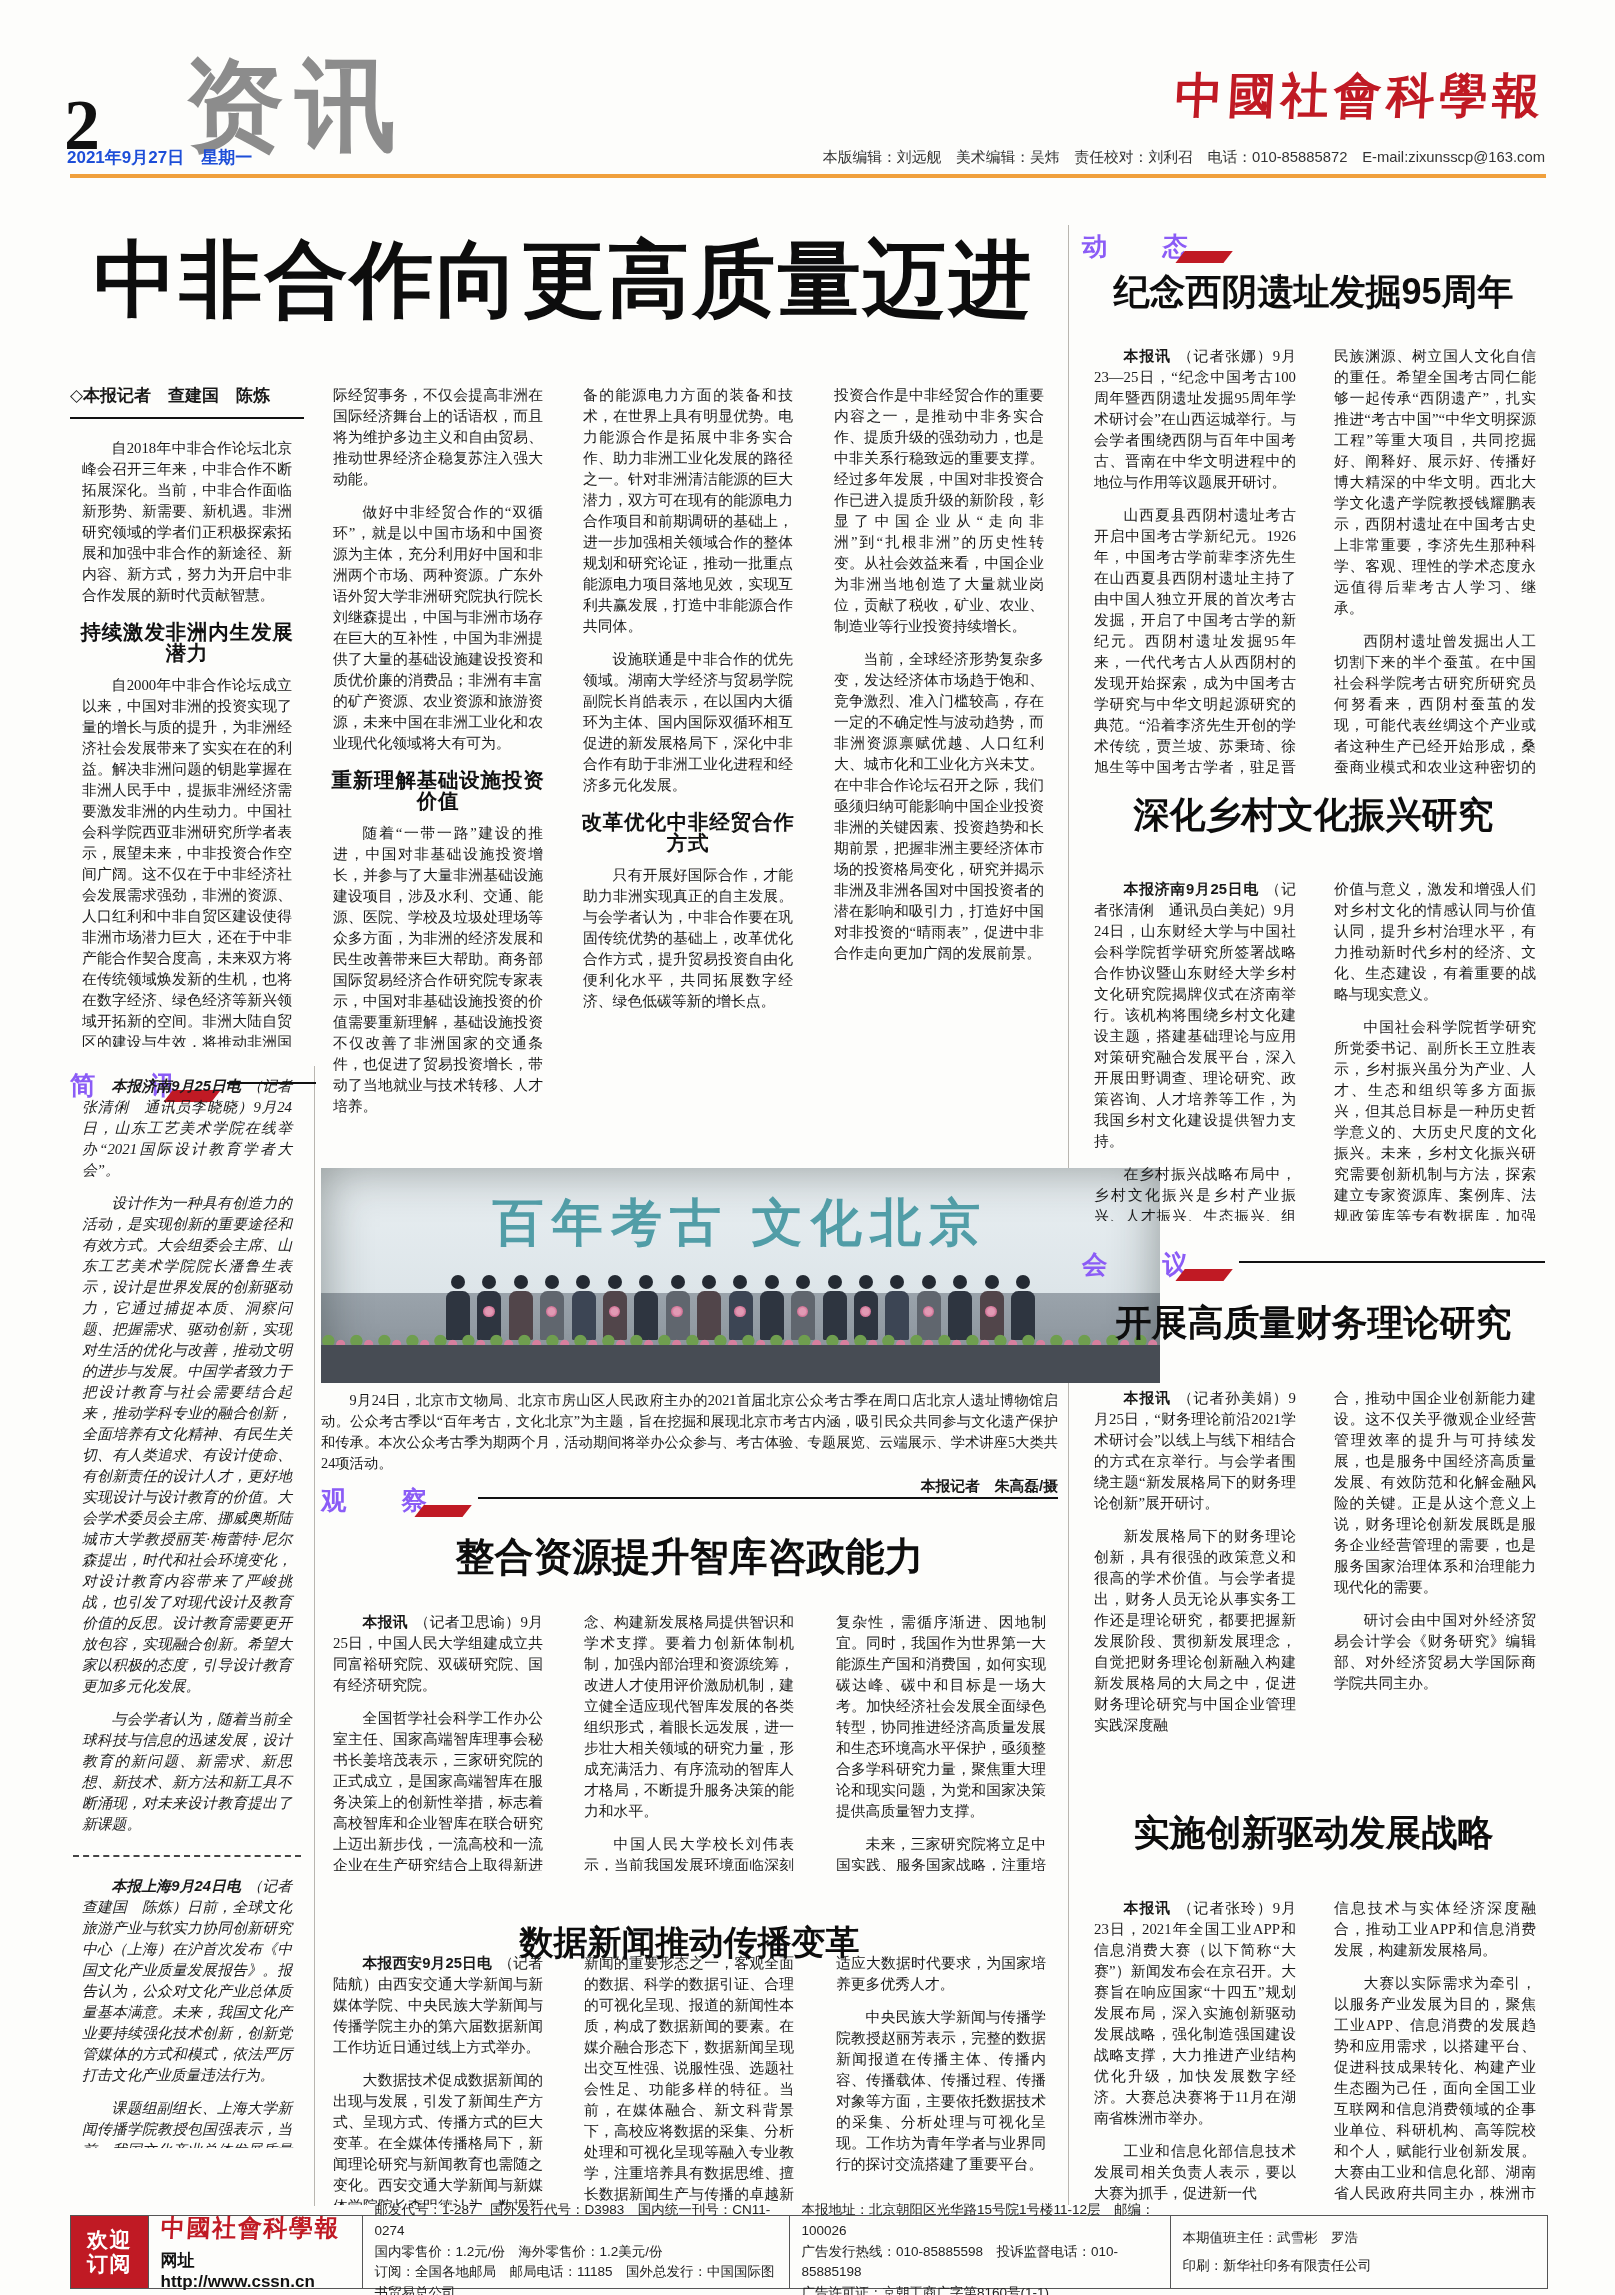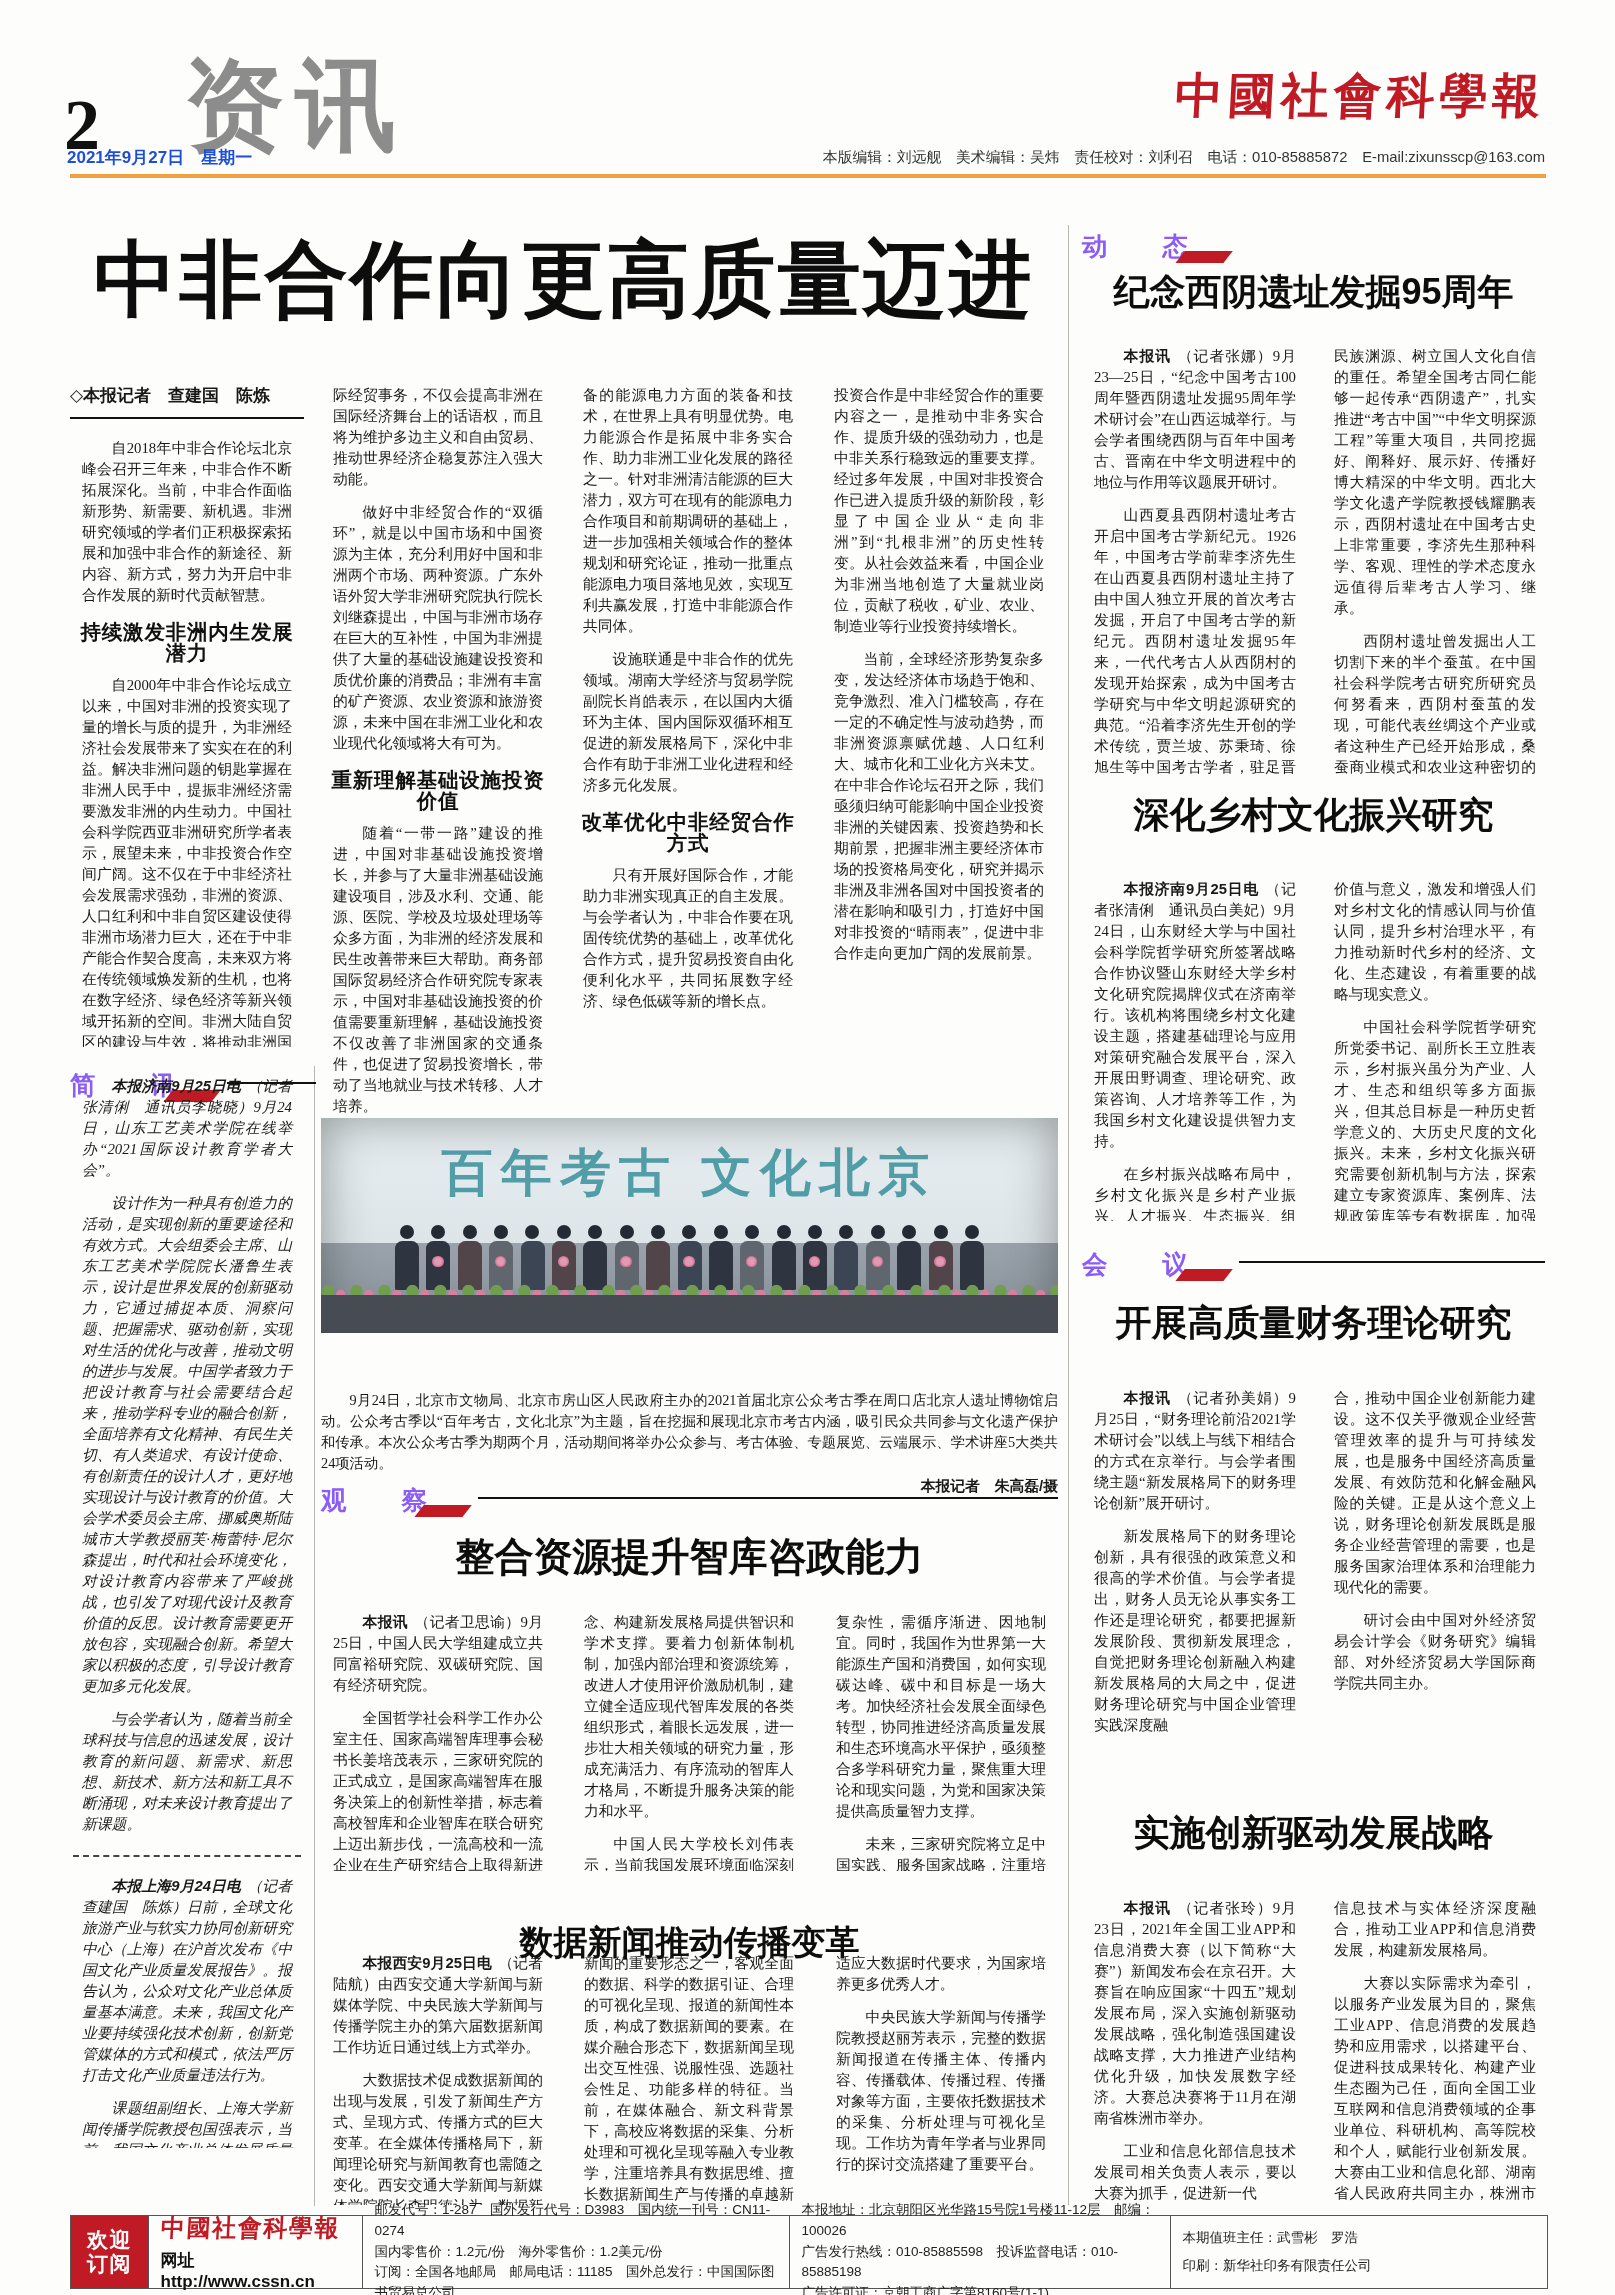--- a/index.html
+++ b/index.html
@@ -30,21 +30,21 @@
   
   .bodycol{position:absolute;overflow:hidden;font-size:14.8px;line-height:21px;text-align:justify;}
   .bodycol p{margin:12px;text-indent:2em;}
   .bodycol p.cont{text-indent:0;}
   .lead-prefix{font-family:"Liberation Sans","DejaVu Sans",sans-serif;font-weight:bold;margin-right:6.6px;}
   .subhead{font-family:"Liberation Sans","DejaVu Sans",sans-serif;font-weight:900;font-size:20.5px;text-align:center;
            text-indent:0;margin:14.8px 0 11.5px 0;letter-spacing:0.8px;color:#111;}
   .brief-divider{border-top:2.5px dashed #444;margin:19.7px 3.3px;}
   .byline{left:70px;top:384px;width:234px;font-size:17px;font-weight:bold;padding-bottom:9.8px;border-bottom:2.5px solid #111;}
   
-  .photo{left:321px;top:1118px;width:737px;height:215px;overflow:hidden;background:
+  .photo{left:321px;top:1168px;width:839px;height:215px;overflow:hidden;background:
          linear-gradient(180deg,#e9eff2 0%,#dde5e9 58%,#9aa3ab 58%,#868f97 100%);box-shadow:inset 0 0 49px rgba(30,40,35,.45);}
   .backdrop-text{position:absolute;top:21px;left:0;width:100%;text-align:center;font-family:"Liberation Sans",sans-serif;
                  font-weight:900;font-size:51px;letter-spacing:8.2px;color:#2e8b96;opacity:.8;}
   .people{position:absolute;bottom:43px;left:0;width:100%;display:flex;justify-content:center;align-items:flex-end;gap:7.4px;}
   .person{width:24px;height:49px;background:#2e3540;border-radius:7.4px 7.4px 1.6px 1.6px;position:relative;}
   .person::before{content:"";position:absolute;top:-15.6px;left:4.9px;width:14px;height:14px;border-radius:50%;background:#242a33;}
   .person:nth-child(3n){background:#51454a;}
   .person:nth-child(4n){background:#60666e;}
   .person:nth-child(5n){background:#3c4554;}
   .person:nth-child(2n)::after{content:"";position:absolute;top:14.8px;left:5.7px;width:11.5px;height:11.5px;border-radius:50%;

